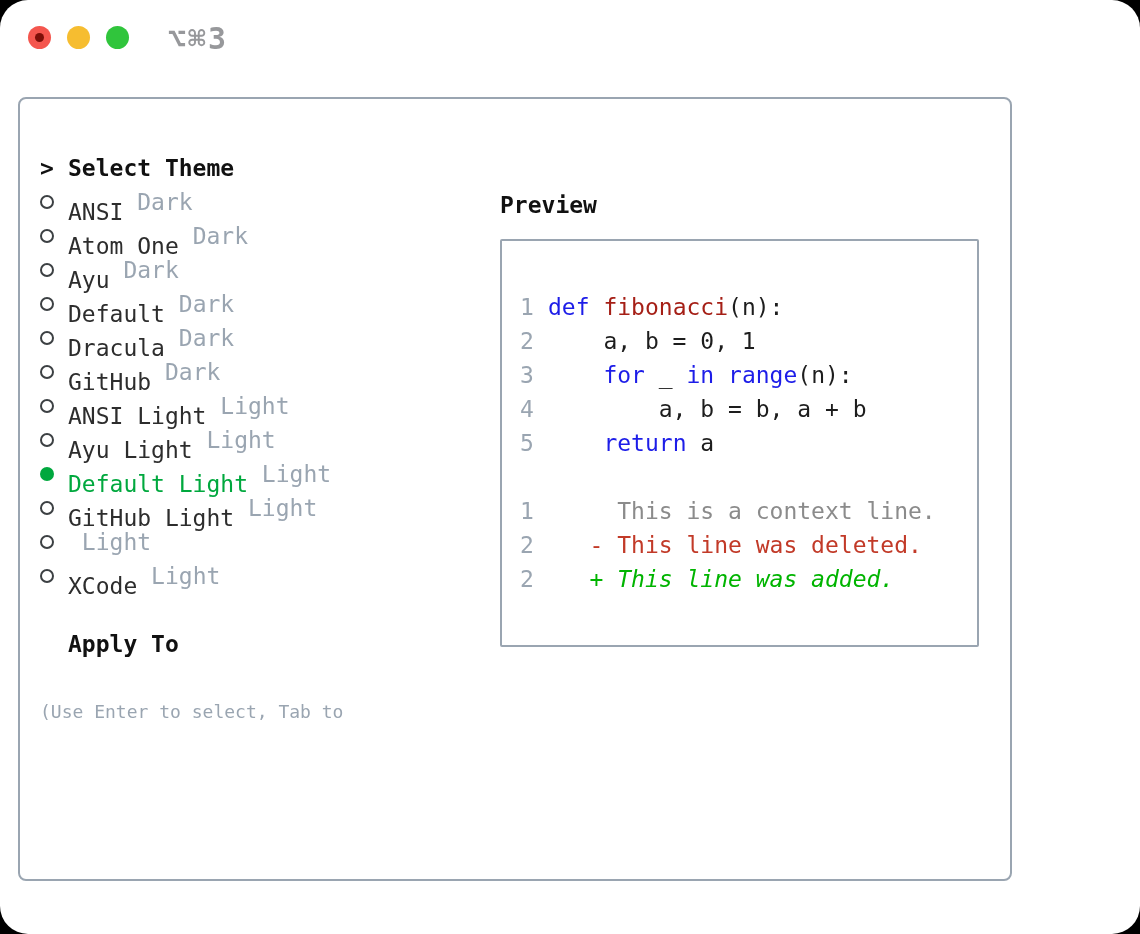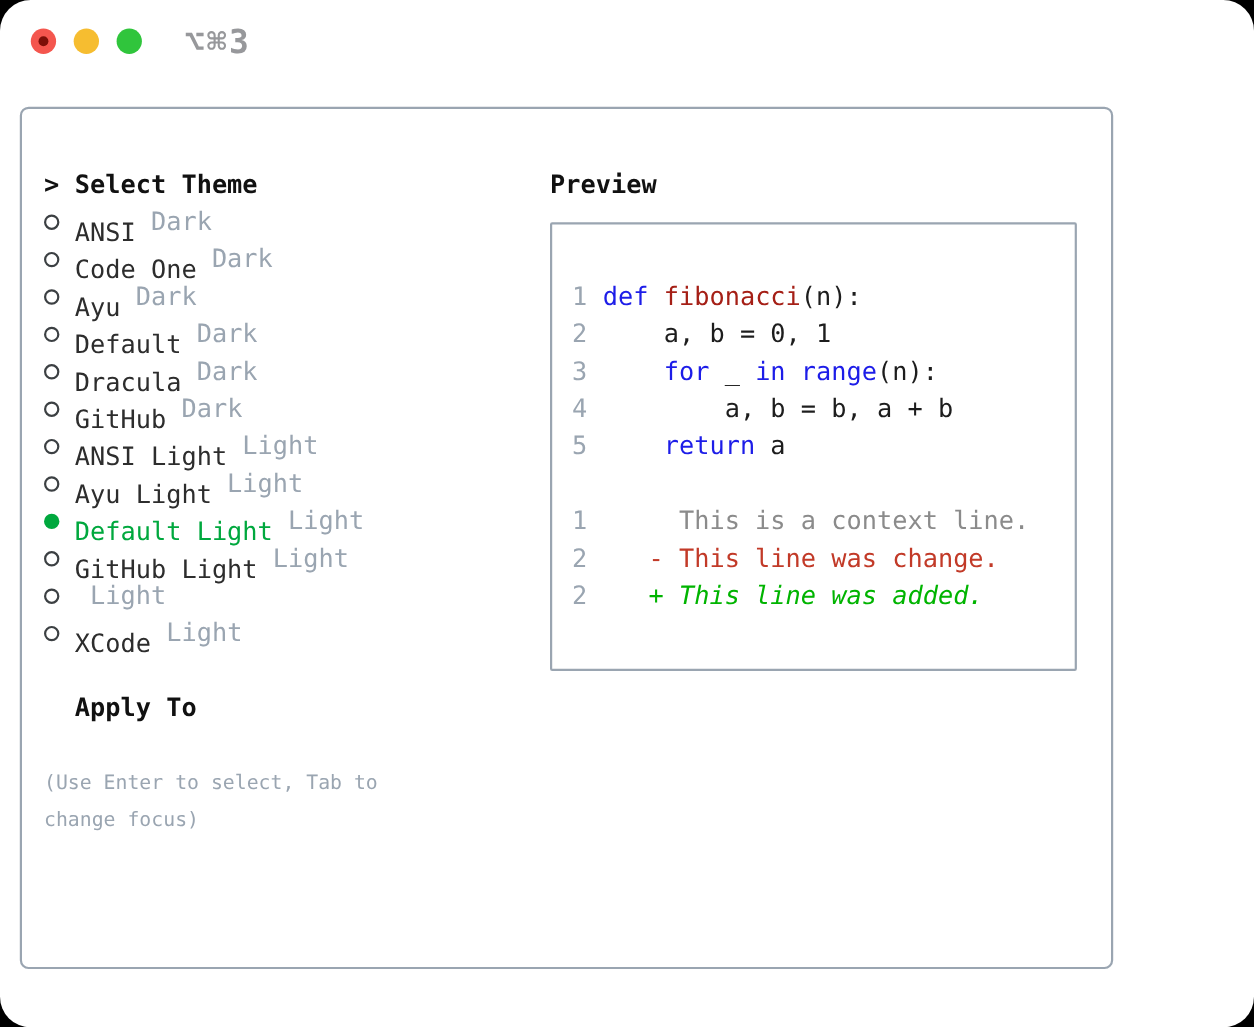--- a/index.html
+++ b/index.html
@@ -34,21 +34,21 @@
     position:absolute;left:168px;top:21px;font-size:30px;font-weight:bold;
     color:var(--c-title);letter-spacing:2px;
   }
   
   .panel{
     position:absolute;left:18px;top:97px;width:994px;height:784px;box-sizing:border-box;
     border:2px solid var(--c-border);border-radius:8px;background:#fff;
     display:flex;padding:52px 0 0 20px;
   }
   .left-col{width:460px;flex:none;}
-  .right-col{flex:1;}
+  .right-col{flex:1;margin-top:37px;}
   .row{height:34px;line-height:34px;font-size:23px;display:flex;align-items:center;white-space:pre;}
   .spacer-row{height:34px;}
   .hprompt{display:inline-block;width:28px;font-weight:bold;color:#111;}
   .htitle{font-weight:bold;color:#111;}
   .radio-cell{width:28px;flex:none;display:flex;align-items:center;}
   .radio{width:14px;height:14px;border-radius:50%;box-sizing:border-box;border:2px solid #3c4043;background:transparent;}
   .radio.sel{border:none;background:var(--c-green);}
   .iname{color:#2d2d2d;white-space:pre;margin-top:19px;}
   .iname.sel{color:var(--c-green);}
   .ivariant{color:var(--c-muted);white-space:pre;}
@@ -89,21 +89,21 @@
 
   <div class="panel">
 
     <div class="left-col">
       <div class="row">
         <span class="hprompt">&gt;</span><span class="htitle">Select Theme</span>
       </div>
 
       <div id="theme-list">
           <div class="row"><span class="radio-cell"><span class="radio"></span></span><span class="iname">ANSI</span><span class="ivariant"> Dark</span></div>
-          <div class="row"><span class="radio-cell"><span class="radio"></span></span><span class="iname">Code One</span><span class="ivariant"> Dark</span></div>
+          <div class="row"><span class="radio-cell"><span class="radio"></span></span><span class="iname">Atom One</span><span class="ivariant"> Dark</span></div>
           <div class="row"><span class="radio-cell"><span class="radio"></span></span><span class="iname">Ayu</span><span class="ivariant"> Dark</span></div>
           <div class="row"><span class="radio-cell"><span class="radio"></span></span><span class="iname">Default</span><span class="ivariant"> Dark</span></div>
           <div class="row"><span class="radio-cell"><span class="radio"></span></span><span class="iname">Dracula</span><span class="ivariant"> Dark</span></div>
           <div class="row"><span class="radio-cell"><span class="radio"></span></span><span class="iname">GitHub</span><span class="ivariant"> Dark</span></div>
           <div class="row"><span class="radio-cell"><span class="radio"></span></span><span class="iname">ANSI Light</span><span class="ivariant"> Light</span></div>
           <div class="row"><span class="radio-cell"><span class="radio"></span></span><span class="iname">Ayu Light</span><span class="ivariant"> Light</span></div>
           <div class="row"><span class="radio-cell"><span class="radio sel"></span></span><span class="iname sel">Default Light</span><span class="ivariant"> Light</span></div>
           <div class="row"><span class="radio-cell"><span class="radio"></span></span><span class="iname">GitHub Light</span><span class="ivariant"> Light</span></div>
           <div class="row"><span class="radio-cell"><span class="radio"></span></span><span class="ivariant"> Light</span></div>
           <div class="row"><span class="radio-cell"><span class="radio"></span></span><span class="iname">XCode</span><span class="ivariant"> Light</span></div>
@@ -112,38 +112,37 @@
       <div class="spacer-row"></div>
 
       <div class="row apply-header">
         <span>Apply To</span>
       </div>
 
 
       <div class="spacer-row"></div>
 
       <div class="hint-line">(Use Enter to select, Tab to</div>
-      <div class="hint-line">change focus)</div>
     </div>
 
     <div class="right-col">
       <div class="row preview-title">
         <span>Preview</span>
       </div>
       <div class="preview-box">
         <div id="code-lines">
             <div class="crow"><span class="lineno">1</span><span class="codetext"><span class="c-kw">def</span><span class="c-pl"> </span><span class="c-fn">fibonacci</span><span class="c-pl">(n):</span></span></div>
             <div class="crow"><span class="lineno">2</span><span class="codetext"><span class="c-pl">    a, b = 0, 1</span></span></div>
             <div class="crow"><span class="lineno">3</span><span class="codetext"><span class="c-pl">    </span><span class="c-kw">for</span><span class="c-pl"> _ </span><span class="c-kw">in</span><span class="c-pl"> </span><span class="c-kw">range</span><span class="c-pl">(n):</span></span></div>
             <div class="crow"><span class="lineno">4</span><span class="codetext"><span class="c-pl">        a, b = b, a + b</span></span></div>
             <div class="crow"><span class="lineno">5</span><span class="codetext"><span class="c-pl">    </span><span class="c-kw">return</span><span class="c-pl"> a</span></span></div>
           </div>
         <div class="crow spacer-row"></div>
         <div id="diff-lines">
             <div class="crow"><span class="lineno">1</span><span class="codetext d-context">     This is a context line.</span></div>
-            <div class="crow"><span class="lineno">2</span><span class="codetext d-deleted">   - This line was change.</span></div>
+            <div class="crow"><span class="lineno">2</span><span class="codetext d-deleted">   - This line was deleted.</span></div>
             <div class="crow"><span class="lineno">2</span><span class="codetext d-added">   + This line was added.</span></div>
           </div>
       </div>
     </div>
 
   </div>
 </div>
 
 </body></html>

